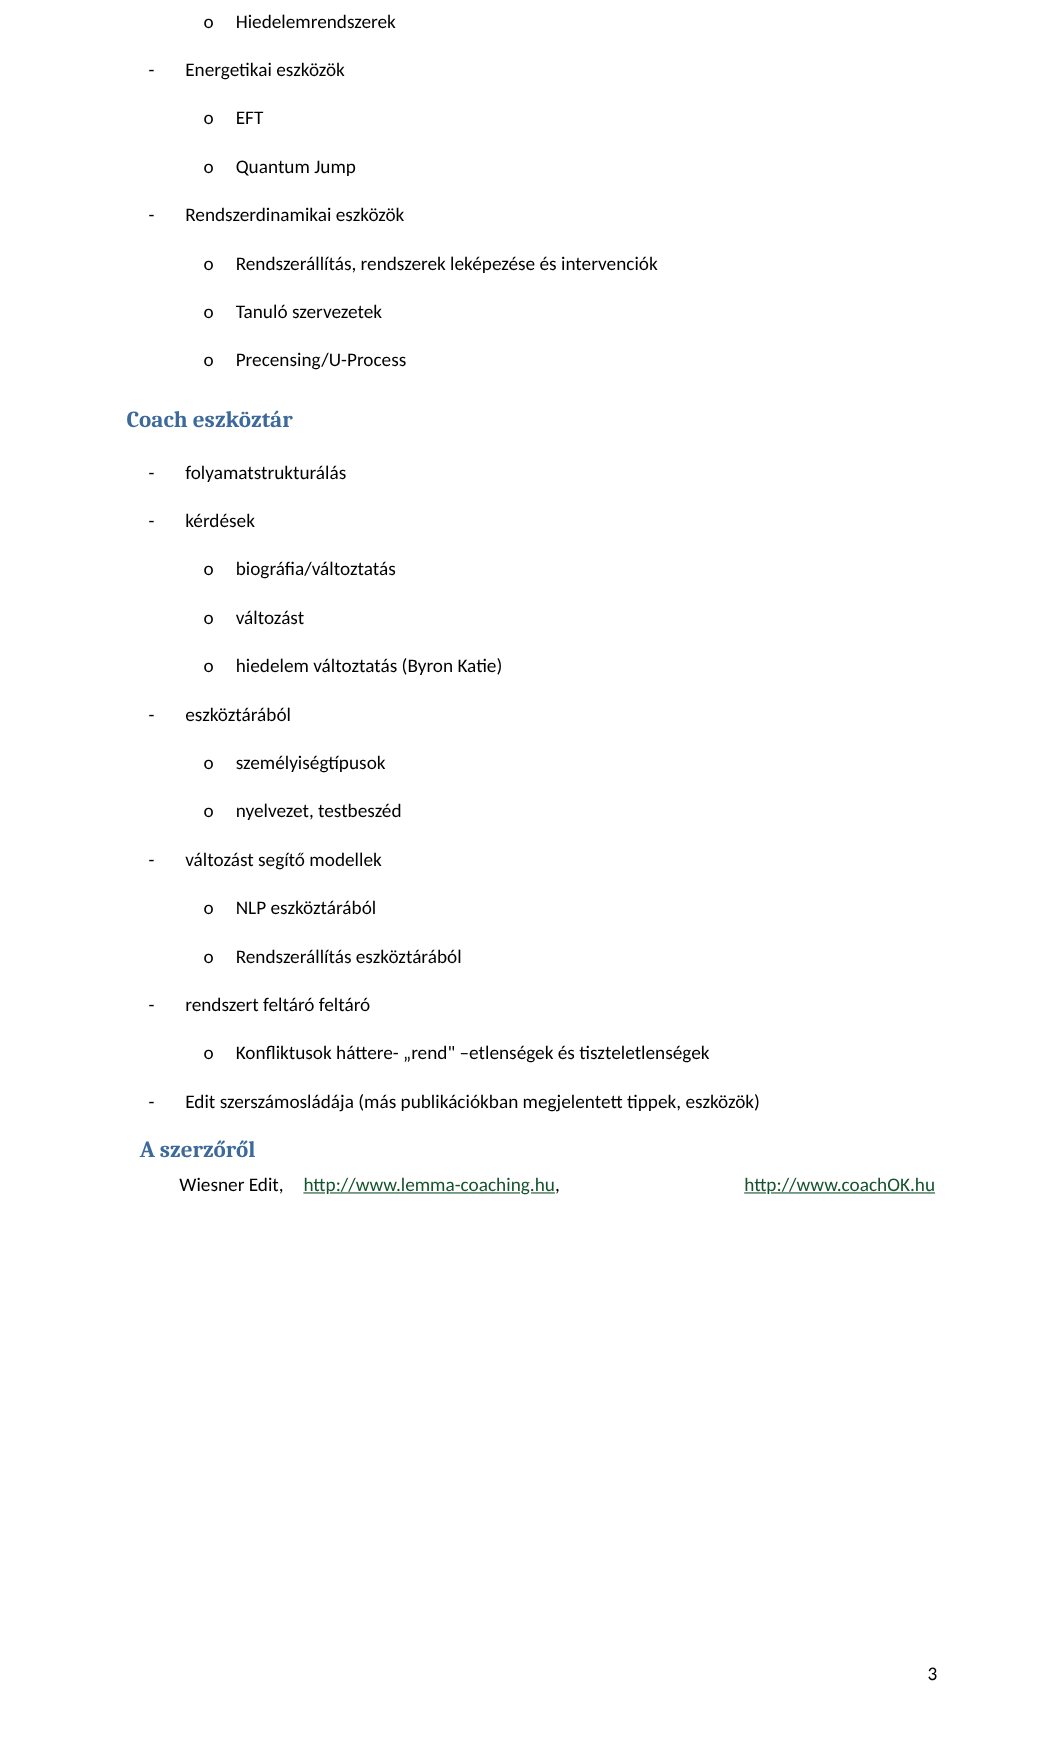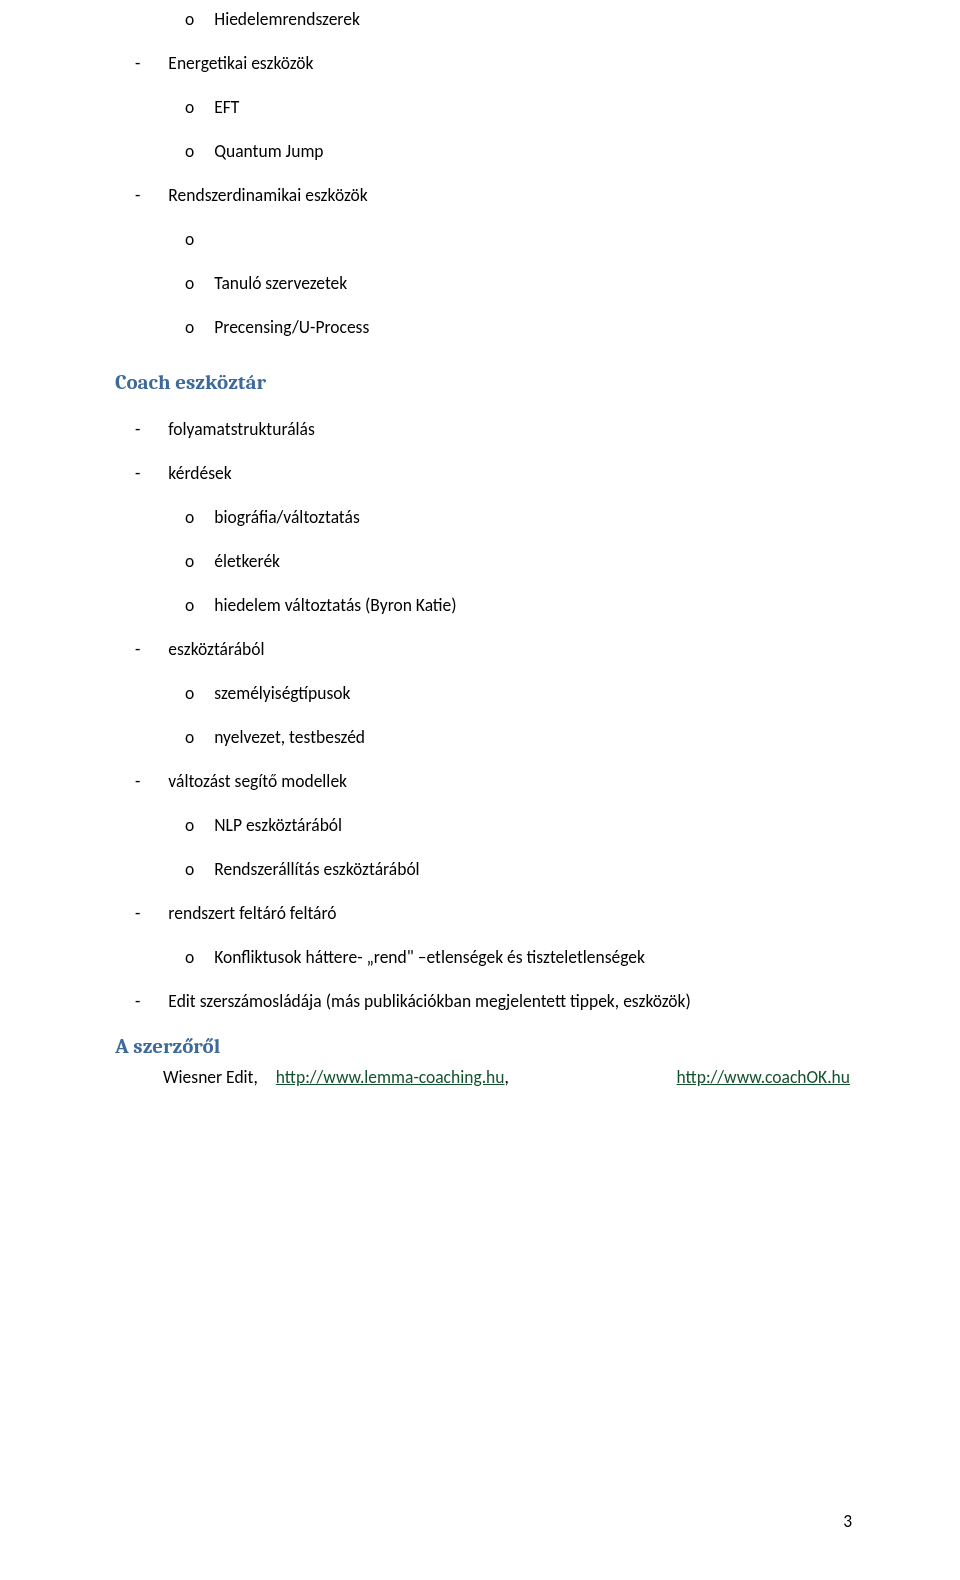--- a/index.html
+++ b/index.html
@@ -71,20 +71,21 @@
   <span>Quantum Jump</span>
 </div>
 
 <div class="dashlist-1 item">
   <span class="marker-dash">-</span>
   <span>Rendszerdinamikai eszközök</span>
 </div>
 
 <div class="sublist-1 item">
   <span class="marker">o</span>
+  <span>Rendszerállítás, rendszerek leképezése és intervenciók</span>
 </div>
 
 <div class="sublist-1 item">
   <span class="marker">o</span>
   <span>Tanuló szervezetek</span>
 </div>
 
 <div class="sublist-1 item">
   <span class="marker">o</span>
   <span>Precensing/U-Process</span>
@@ -102,21 +103,21 @@
   <span>kérdések</span>
 </div>
 
 <div class="sublist-1 item">
   <span class="marker">o</span>
   <span>biográfia/változtatás</span>
 </div>
 
 <div class="sublist-1 item">
   <span class="marker">o</span>
-  <span>életkerék</span>
+  <span>változást</span>
 </div>
 
 <div class="sublist-1 item">
   <span class="marker">o</span>
   <span>hiedelem változtatás (Byron Katie)</span>
 </div>
 
 <div class="dashlist-1 item">
   <span class="marker-dash">-</span>
   <span>eszköztárából</span>
@@ -155,21 +156,21 @@
 <div class="sublist-1 item">
   <span class="marker">o</span>
   <span>Konfliktusok háttere- „rend" –etlenségek és tiszteletlenségek</span>
 </div>
 
 <div class="dashlist-1 item">
   <span class="marker-dash">-</span>
   <span>Edit szerszámosládája (más publikációkban megjelentett tippek, eszközök)</span>
 </div>
 
-<h2 class="h2" style="margin-top:22px;margin-bottom:8px;">A szerzőről</h2>
+<h2 class="h2" style="margin-top:22px;margin-bottom:8px;margin-left:12px;">A szerzőről</h2>
 
 <div class="author-line" style="justify-content: space-between;">
   <span style="display:flex; gap:18px;">
     <span>Wiesner Edit,</span>
     <span>
       <a href="#">http://www.lemma-coaching.hu</a><span>,</span>
     </span>
   </span>
   <a href="#">http://www.coachOK.hu</a>
 </div>

